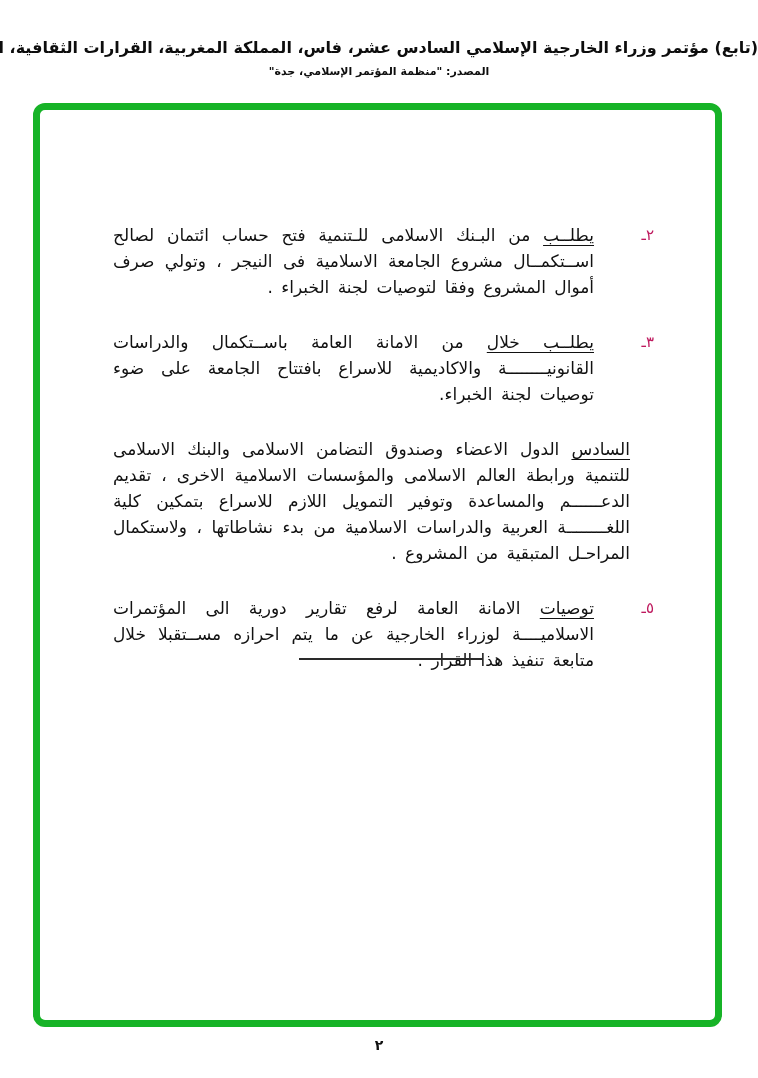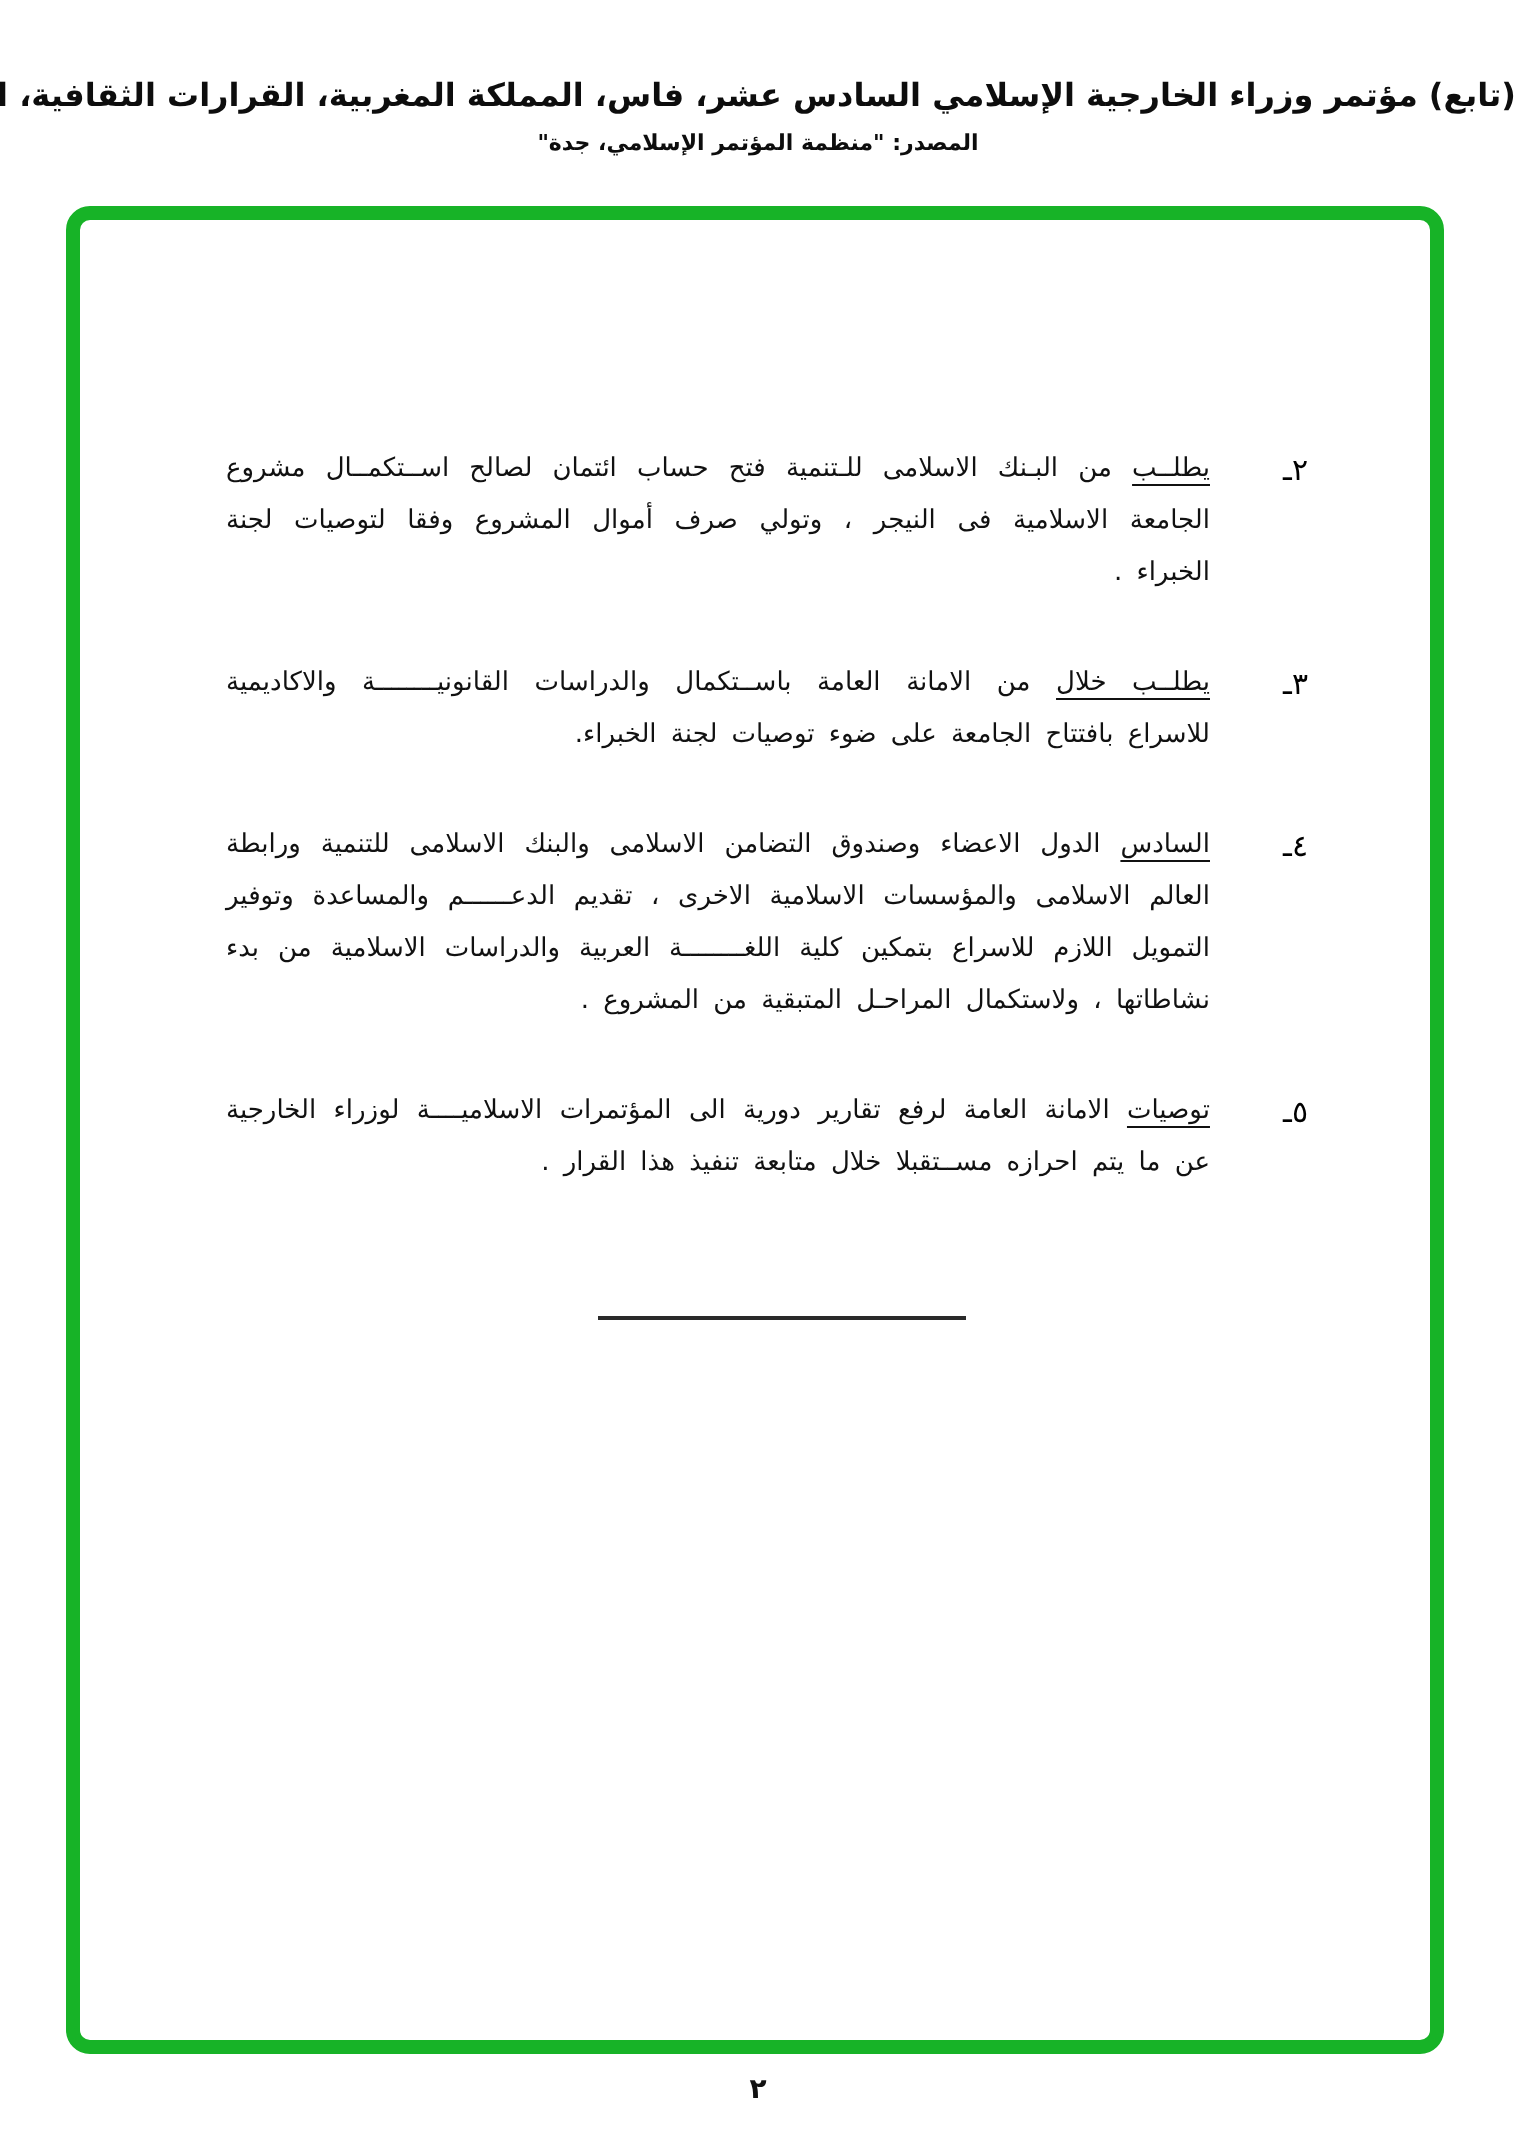--- a/index.html
+++ b/index.html
@@ -51,26 +51,26 @@
     direction: rtl;
   }
   .clause {
     display: flex;
     margin-bottom: 29px;
   }
   .clause-num {
     flex: 0 0 36px;
     font-size: 15px;
     line-height: 26px;
-    color: #000000;
+    color: #be185d;
   }
   .clause-body {
     flex: 1 1 auto;
-    margin-right: 13px;
-    font-size: 13px;
+    margin-right: 24px;
+    font-size: 17px;
     line-height: 26px;
     text-align: justify;
     word-spacing: 3px;
     color: #111;
   }
   .clause-lead {
     text-decoration: underline;
     text-underline-offset: 4px;
   }
   .divider {
@@ -109,21 +109,20 @@
       <div class="clause-num">٢ـ</div>
       <div class="clause-body"><span class="clause-lead">يطلــب</span> <span>من البـنك الاسلامى للـتنمية فتح حساب ائتمان لصالح اســتكمــال مشروع الجامعة الاسلامية فى النيجر ، وتولي صرف أموال المشروع وفقا لتوصيات لجنة الخبراء .</span></div>
     </div>
 
     <div class="clause">
       <div class="clause-num">٣ـ</div>
       <div class="clause-body"><span class="clause-lead">يطلــب خلال</span> <span>من الامانة العامة باســتكمال والدراسات القانونيــــــــة والاكاديمية للاسراع بافتتاح الجامعة على ضوء توصيات لجنة الخبراء.</span></div>
     </div>
 
     <div class="clause">
-      <div class="clause-num">٤ـ</div>
       <div class="clause-body"><span class="clause-lead">السادس</span> <span>الدول الاعضاء وصندوق التضامن الاسلامى والبنك الاسلامى للتنمية ورابطة العالم الاسلامى والمؤسسات الاسلامية الاخرى ، تقديم الدعــــــم والمساعدة وتوفير التمويل اللازم للاسراع بتمكين كلية اللغــــــــة العربية والدراسات الاسلامية من بدء نشاطاتها ، ولاستكمال المراحـل المتبقية من المشروع .</span></div>
     </div>
 
     <div class="clause">
       <div class="clause-num">٥ـ</div>
       <div class="clause-body"><span class="clause-lead">توصيات</span> <span>الامانة العامة لرفع تقارير دورية الى المؤتمرات الاسلاميــــة لوزراء الخارجية عن ما يتم احرازه مســتقبلا خلال متابعة تنفيذ هذا القرار .</span></div>
     </div>
 
   </div>
 

